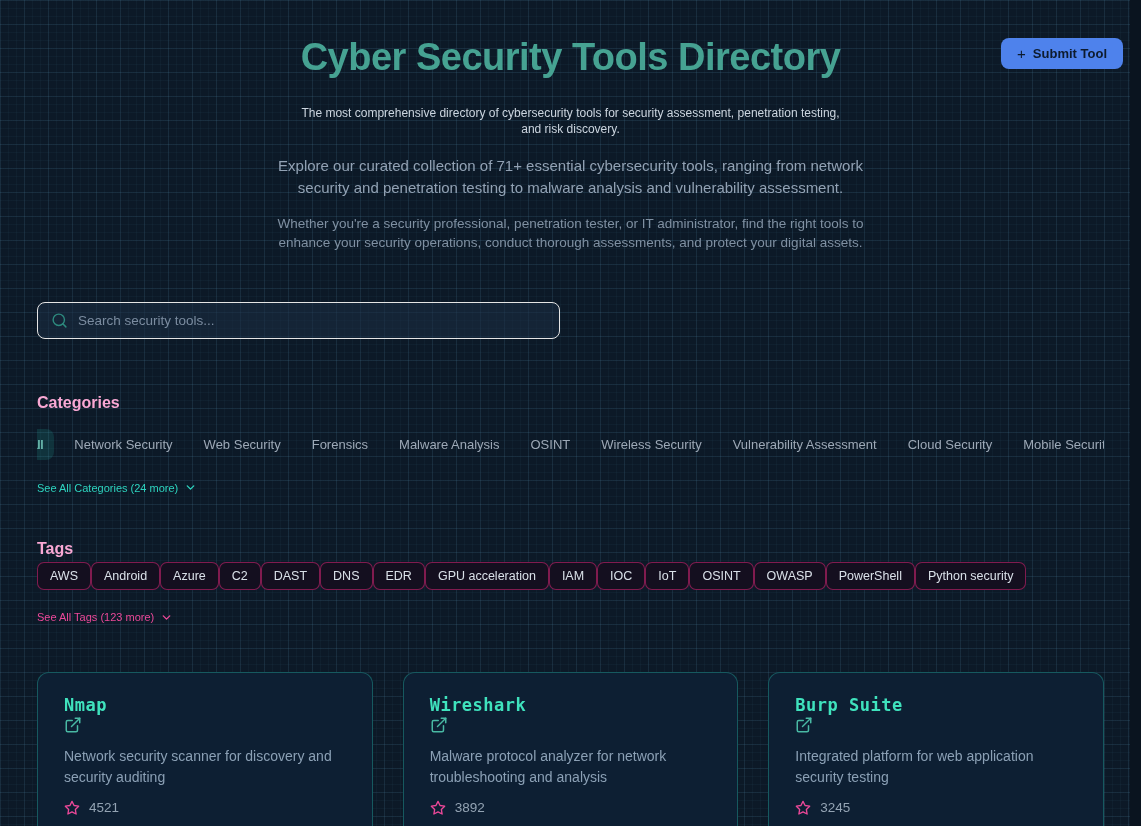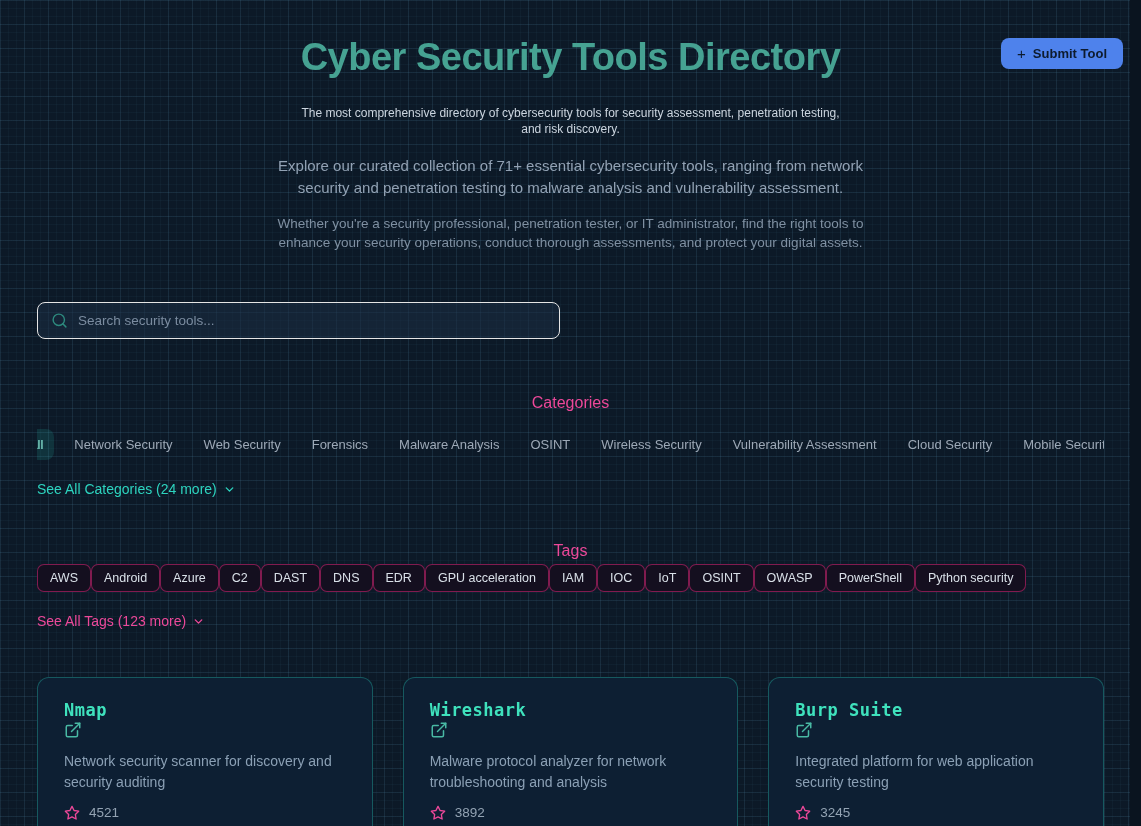--- a/index.html
+++ b/index.html
@@ -57,39 +57,39 @@
     border: 1px solid #e5e5e5; border-radius: 8px;
   }
   .search-wrap svg { flex: 0 0 auto; }
   .search-wrap input {
     flex: 1; background: transparent; border: none; outline: none;
     color: #cbd5e1; font-size: 13.5px; font-family: "Liberation Sans", sans-serif;
   }
   .search-wrap input::placeholder { color: #7b8ca0; }
 
   
-  h2.section { margin-top: 55px; font-size: 16px; font-weight: 400; color: #ec4899; text-align: center; }
+  h2.section { margin-top: 55px; font-size: 16px; font-weight: 700; color: #f9a8d4; }
   h2.section.tags-h { margin-top: 44px; }
 
   
   .cat-row {
     margin-top: 17px; display: flex; align-items: center; gap: 9px;
     flex-wrap: nowrap; overflow: hidden; white-space: nowrap; justify-content: center;
   }
   .cat-pill {
     background: transparent; border: none; cursor: pointer;
     color: #9da9b7; font-size: 13px; font-family: "Liberation Sans", sans-serif;
     padding: 8px 11px; border-radius: 8px; white-space: nowrap;
   }
   .cat-pill.active { background: rgba(45,212,191,0.14); color: #8ceeda; }
 
   .see-all {
     margin-top: 21px; display: inline-flex; align-items: center; gap: 6px;
     background: none; border: none; cursor: pointer;
-    font-size: 14px; font-family: "Liberation Sans", sans-serif;
+    font-size: 11px; font-family: "Liberation Sans", sans-serif;
   }
   .see-all.teal { color: #2dd4bf; }
   .see-all.pink { color: #ec4899; }
 
   
   .tag-row {
     margin-top: 4px; display: flex; align-items: center; gap: 0;
     flex-wrap: nowrap; overflow: hidden;
   }
   .tag-pill {

